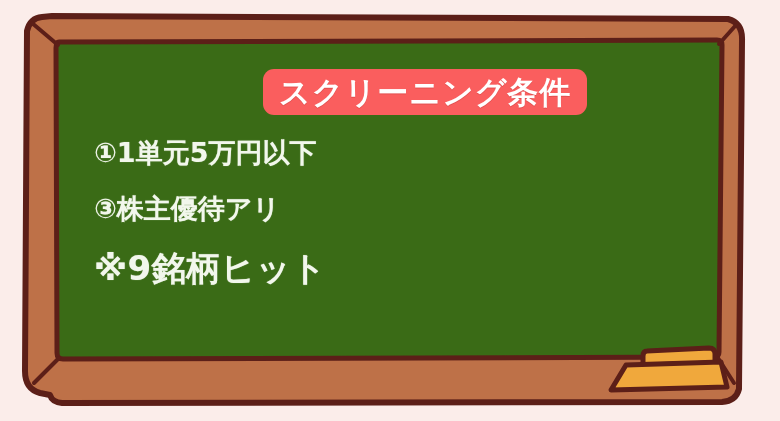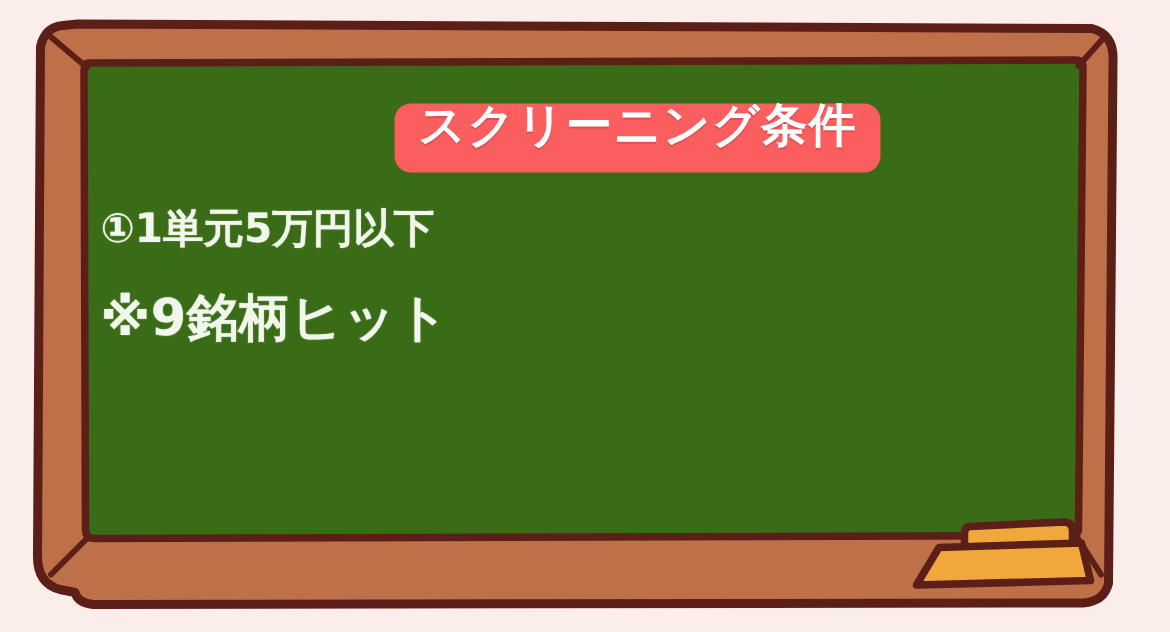--- a/index.html
+++ b/index.html
@@ -52,39 +52,39 @@
   
   .title-badge {
     position: absolute;
     left: 201px;
     top: 26px;
     min-width: 300px;
     height: 46px;
     background: #fa5e5e;
     border-radius: 11px;
     display: flex;
-    align-items: flex-start;
+    align-items: center;
     justify-content: center;
     padding: 0 16px;
     box-sizing: border-box;
   }
   .title-badge-text {
     color: #ffffff;
     font-size: 31px;
     font-weight: bold;
     letter-spacing: 1px;
     line-height: 1;
     white-space: nowrap;
     text-shadow: 0 1px 0 rgba(150,30,30,0.25);
   }
 
   
   .chalk-list {
     position: absolute;
-    left: 5px;
+    left: 32px;
     top: 96px;
     width: 620px;
   }
   .chalk-line {
     color: #f2f7ec;
     font-size: 27px;
     font-weight: bold;
     line-height: 1;
     white-space: nowrap;
     margin-bottom: 29px;
@@ -131,20 +131,21 @@
     </svg>
 
     <div class="board-content">
 
       <div class="title-badge">
         <span class="title-badge-text">スクリーニング条件</span>
       </div>
 
       <div class="chalk-list">
         <div class="chalk-line">①1単元5万円以下</div>
+        <div class="chalk-line">③株主優待アリ</div>
         <div class="chalk-line summary">※9銘柄ヒット</div>
       </div>
 
     </div>
 
     <svg class="eraser" viewBox="0 0 130 60" xmlns="http://www.w3.org/2000/svg">
 
       <path d="M 42 10 L 104 7 Q 110 7 110 13 L 110 22 L 38 24 L 38 15 Q 38 10 42 10 Z" fill="#F0A83C" stroke="#5C1F18" stroke-width="5" stroke-linejoin="round"></path>
 
       <path d="M 21 24 L 116 21 L 122 46 L 6 49 Z" fill="#F0A83C" stroke="#5C1F18" stroke-width="5" stroke-linejoin="round"></path>

